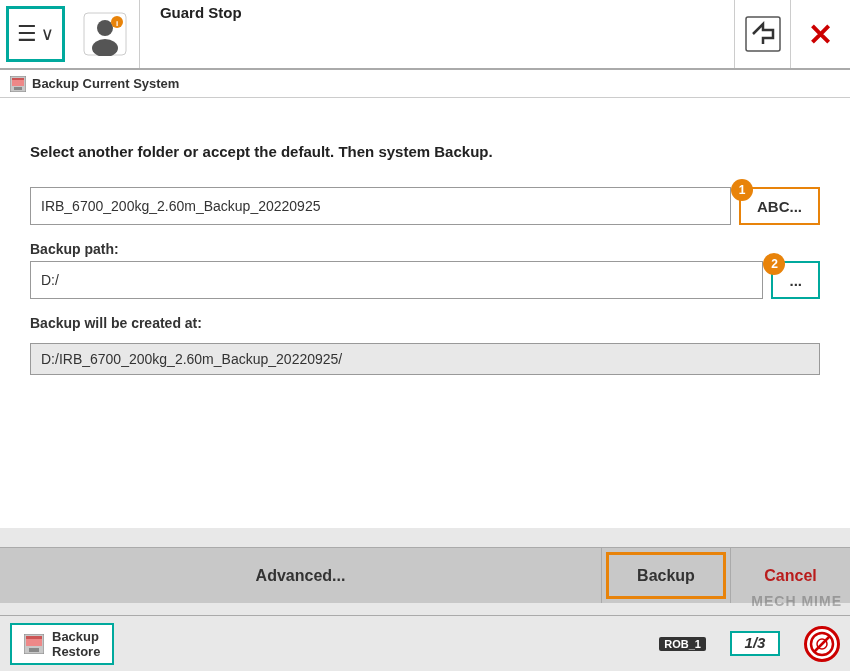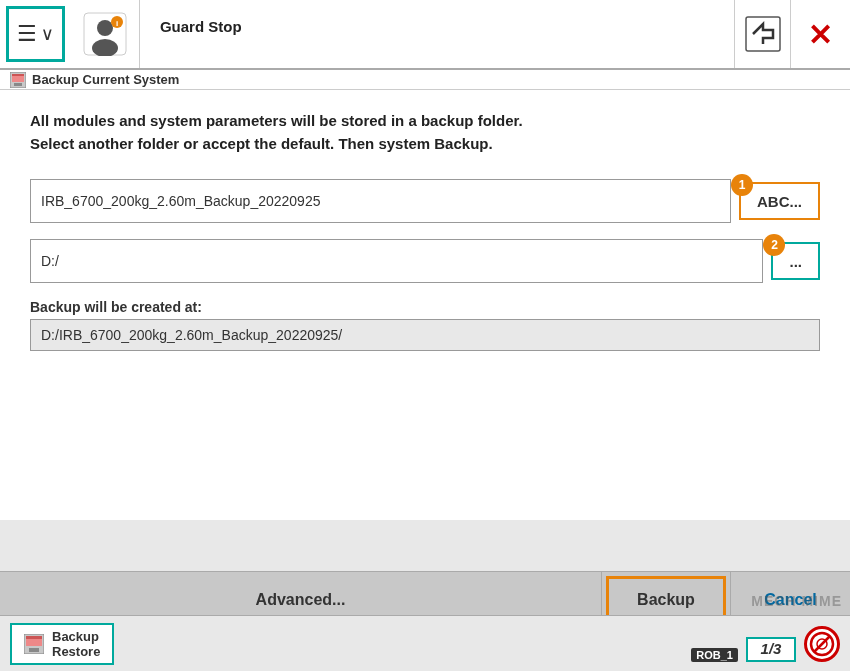--- a/index.html
+++ b/index.html
@@ -61,21 +61,21 @@
       color: #222;
     }
     .top-bar-device {
       font-size: 13px;
       color: #444;
     }
     .top-bar-status {
       display: flex;
       flex-direction: column;
       justify-content: space-between;
-      padding: 18px 20px;
+      padding: 4px 20px;
       flex: 1;
     }
     .top-bar-guard {
       font-weight: bold;
       font-size: 15px;
       color: #222;
     }
     .top-bar-stopped {
       font-size: 13px;
       color: #444;
@@ -107,21 +107,21 @@
     .subtitle-bar {
       background: #ffffff;
       padding: 4px 10px;
       border-bottom: 1px solid #ccc;
       display: flex;
       align-items: center;
       gap: 6px;
       font-size: 13px;
       font-weight: bold;
       color: #333;
-      height: 20px;
+      height: 28px;
     }
 
     
     .main-content {
       background: #ffffff;
       margin: 0;
       padding: 20px 30px;
       min-height: 430px;
     }
     .description-text {
@@ -144,21 +144,21 @@
       margin-bottom: 16px;
       gap: 8px;
     }
     .field-input {
       flex: 1;
       border: 1px solid #999;
       padding: 7px 10px;
       font-size: 14px;
       color: #333;
       background: #fff;
-      height: 44px;
+      height: 38px;
     }
 
     .btn-abc {
       border: 2px solid #e8830a;
       background: #fff;
       padding: 6px 16px;
       font-size: 15px;
       font-weight: bold;
       color: #333;
       cursor: pointer;
@@ -192,21 +192,21 @@
       font-weight: bold;
       display: flex;
       align-items: center;
       justify-content: center;
     }
 
     .backup-created-label {
       font-size: 14px;
       font-weight: bold;
       color: #333;
-      margin-bottom: 4px;
+      margin-bottom: 12px;
     }
     .backup-created-value {
       border: 1px solid #999;
       background: #e8e8e8;
       padding: 7px 10px;
       font-size: 14px;
       color: #333;
       width: 100%;
       height: 32px;
       display: flex;
@@ -214,21 +214,21 @@
     }
 
     
     .action-bar {
       display: flex;
       align-items: stretch;
       background: #c8c8c8;
       border-top: 1px solid #aaa;
       height: 56px;
       position: absolute;
-      bottom: 44px;
+      bottom: 68px;
       left: 0;
       right: 0;
     }
     .btn-advanced {
       flex: 1;
       background: #c8c8c8;
       border: none;
       border-right: 1px solid #aaa;
       font-size: 16px;
       font-weight: bold;
@@ -245,21 +245,21 @@
       cursor: pointer;
       margin: 4px;
     }
     .btn-cancel {
       width: 120px;
       background: #c8c8c8;
       border: none;
       border-left: 1px solid #aaa;
       font-size: 16px;
       font-weight: bold;
-      color: #0369a1;
+      color: #b91c1c;
       cursor: pointer;
     }
 
     
     .status-bar {
       display: flex;
       align-items: center;
       background: #e8e8e8;
       border-top: 1px solid #aaa;
       height: 56px;
@@ -279,22 +279,22 @@
       height: 42px;
     }
     .status-label {
       font-size: 13px;
       font-weight: bold;
       color: #333;
     }
     .status-right {
       margin-left: auto;
       display: flex;
-      align-items: flex-end;
-      gap: 8px;
+      align-items: center;
+      gap: 24px;
     }
     .rob-badge {
       background: #333;
       color: #fff;
       font-size: 11px;
       font-weight: bold;
       padding: 1px 5px;
       border-radius: 2px;
     }
     .fraction-display {
@@ -371,34 +371,35 @@
     <rect x="0" y="0" width="16" height="16" fill="#c8c8c8" stroke="#888" stroke-width="1"></rect>
     <rect x="2" y="2" width="12" height="8" fill="#e88"></rect>
     <rect x="2" y="2" width="12" height="2" fill="#c55"></rect>
     <rect x="4" y="11" width="8" height="3" fill="#888"></rect>
   </svg>
   <span>Backup Current System</span>
 </div>
 
 <div class="main-content">
   <div class="description-text">
-    <span>All modules and system parameters will be stored in a backup folder.</span><br>
+    <br>
     <span>Select another folder or accept the default. Then system Backup.</span>
   </div>
 
   <div class="field-row">
     <input class="field-input" type="text" value="IRB_6700_200kg_2.60m_Backup_20220925" style="">
     <div style="position:relative; display:inline-block;">
       <button class="btn-abc">
         <span class="badge">1</span>
         <span>ABC...</span>
       </button>
     </div>
   </div>
 
+  <div class="field-label">Backup path:</div>
   <div class="field-row">
     <input class="field-input" type="text" value="D:/" style="">
     <div style="position:relative; display:inline-block;">
       <button class="btn-dots">
         <span class="badge">2</span>
         <span>...</span>
       </button>
     </div>
   </div>
 

